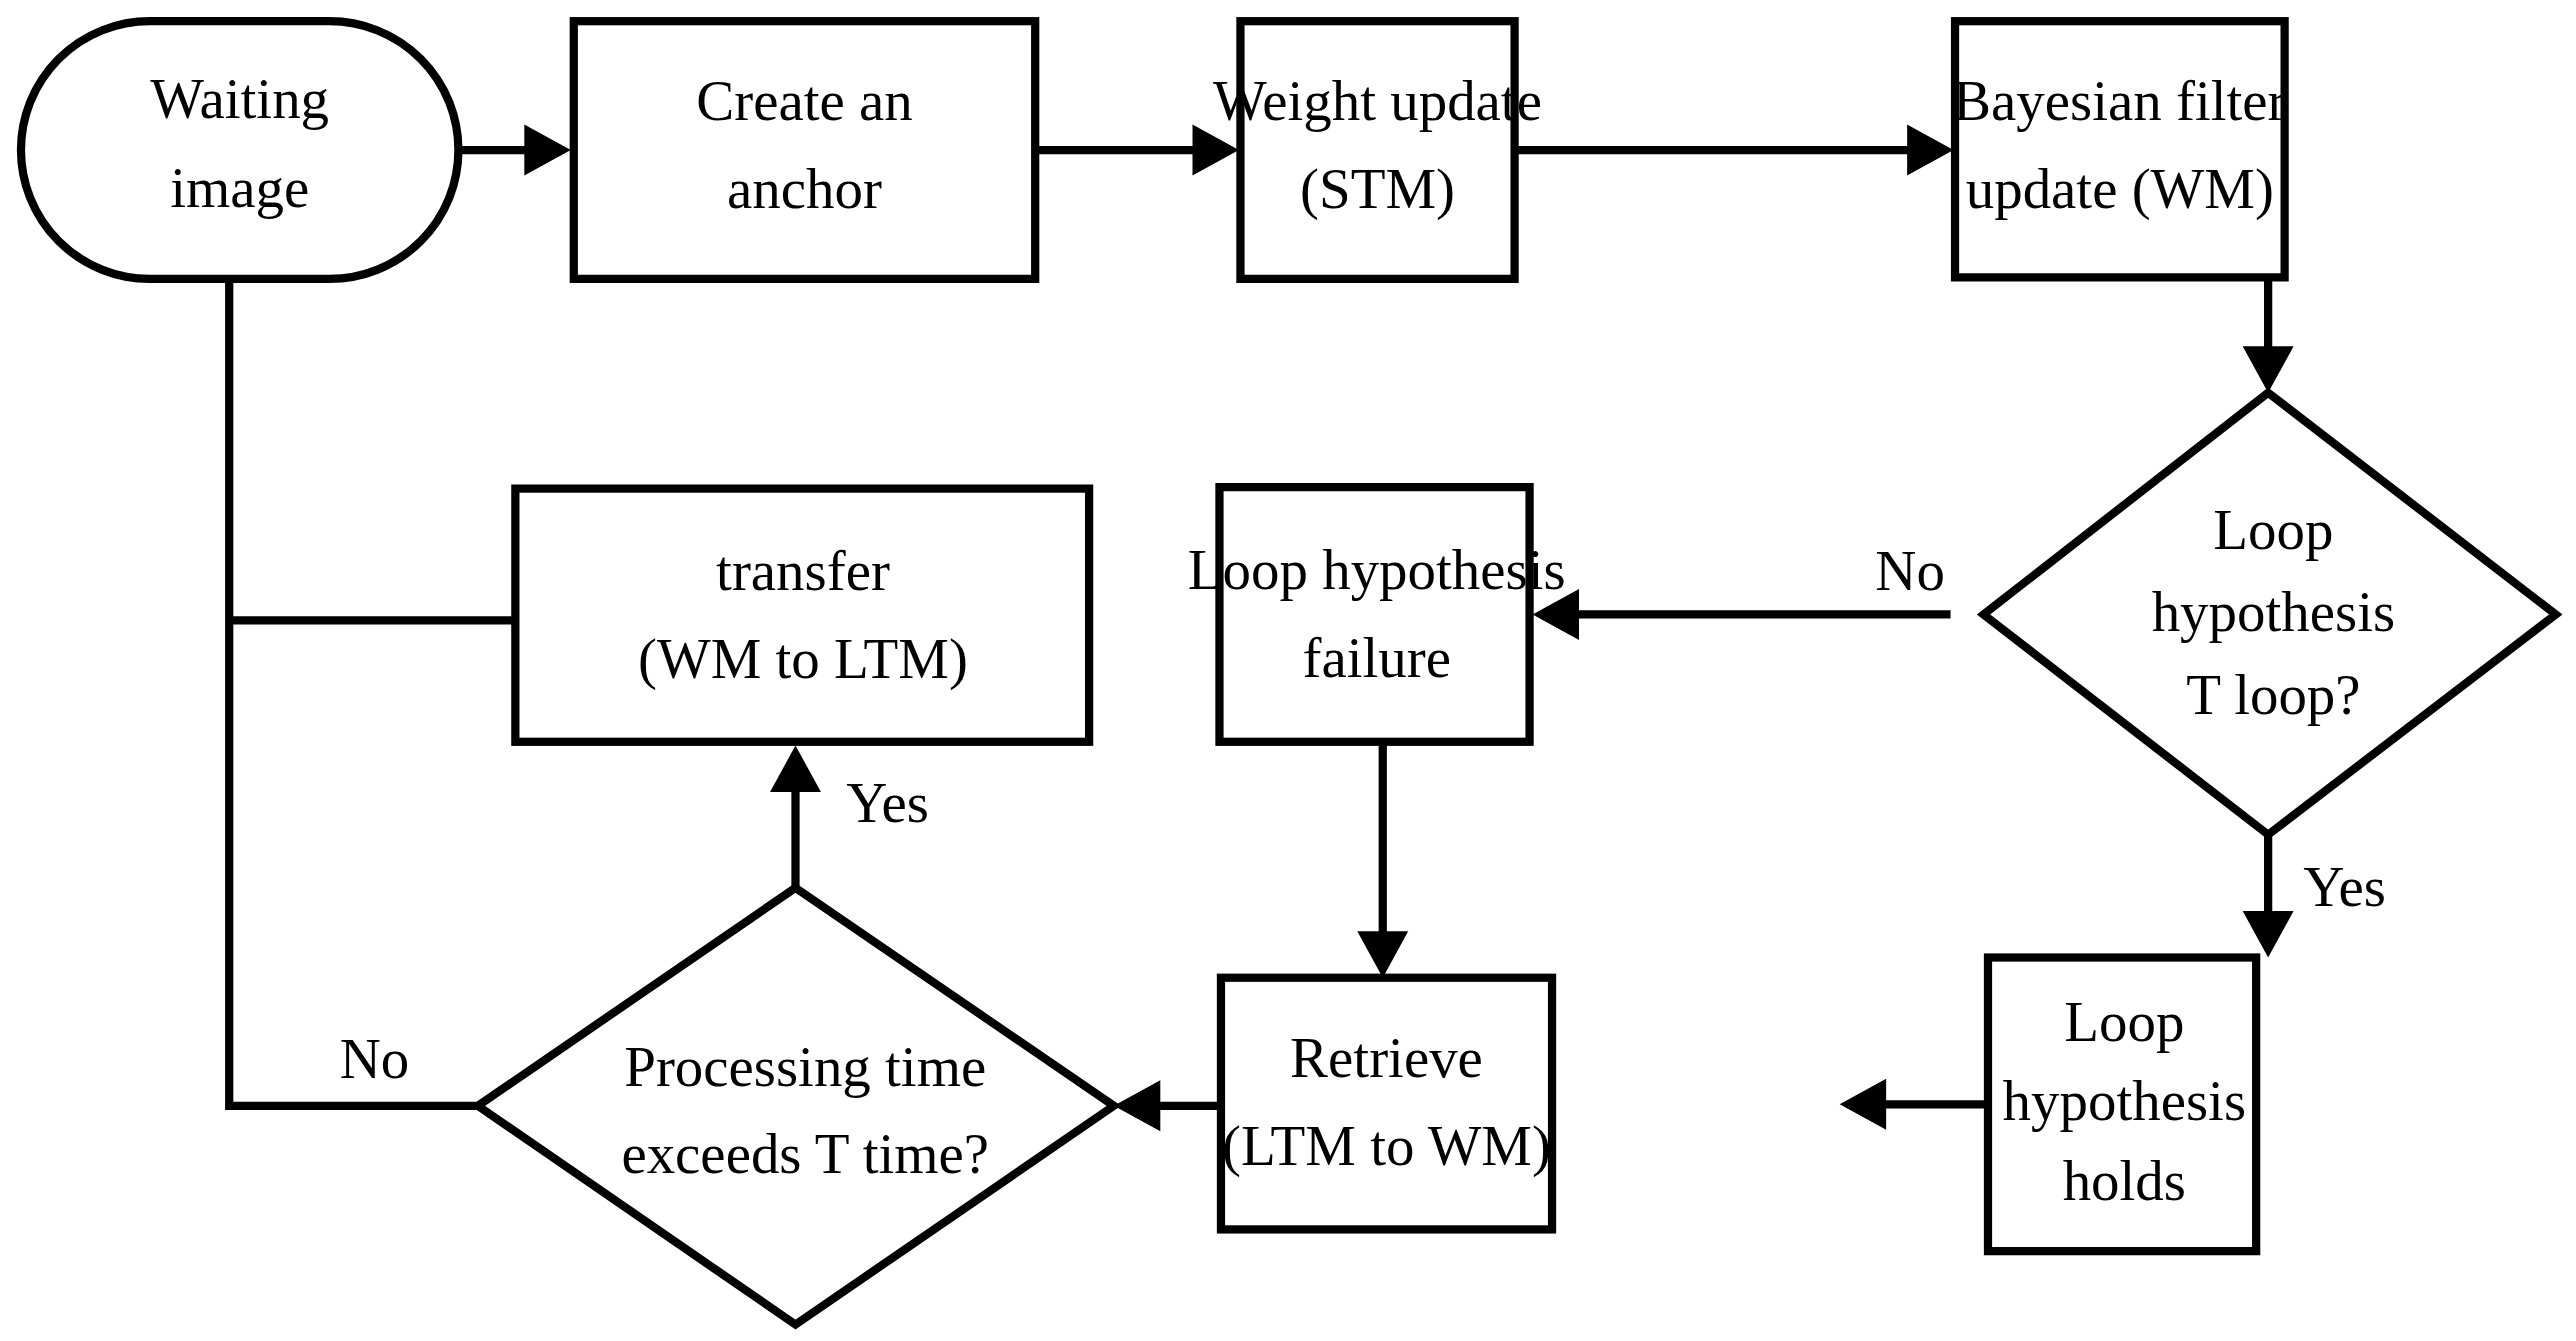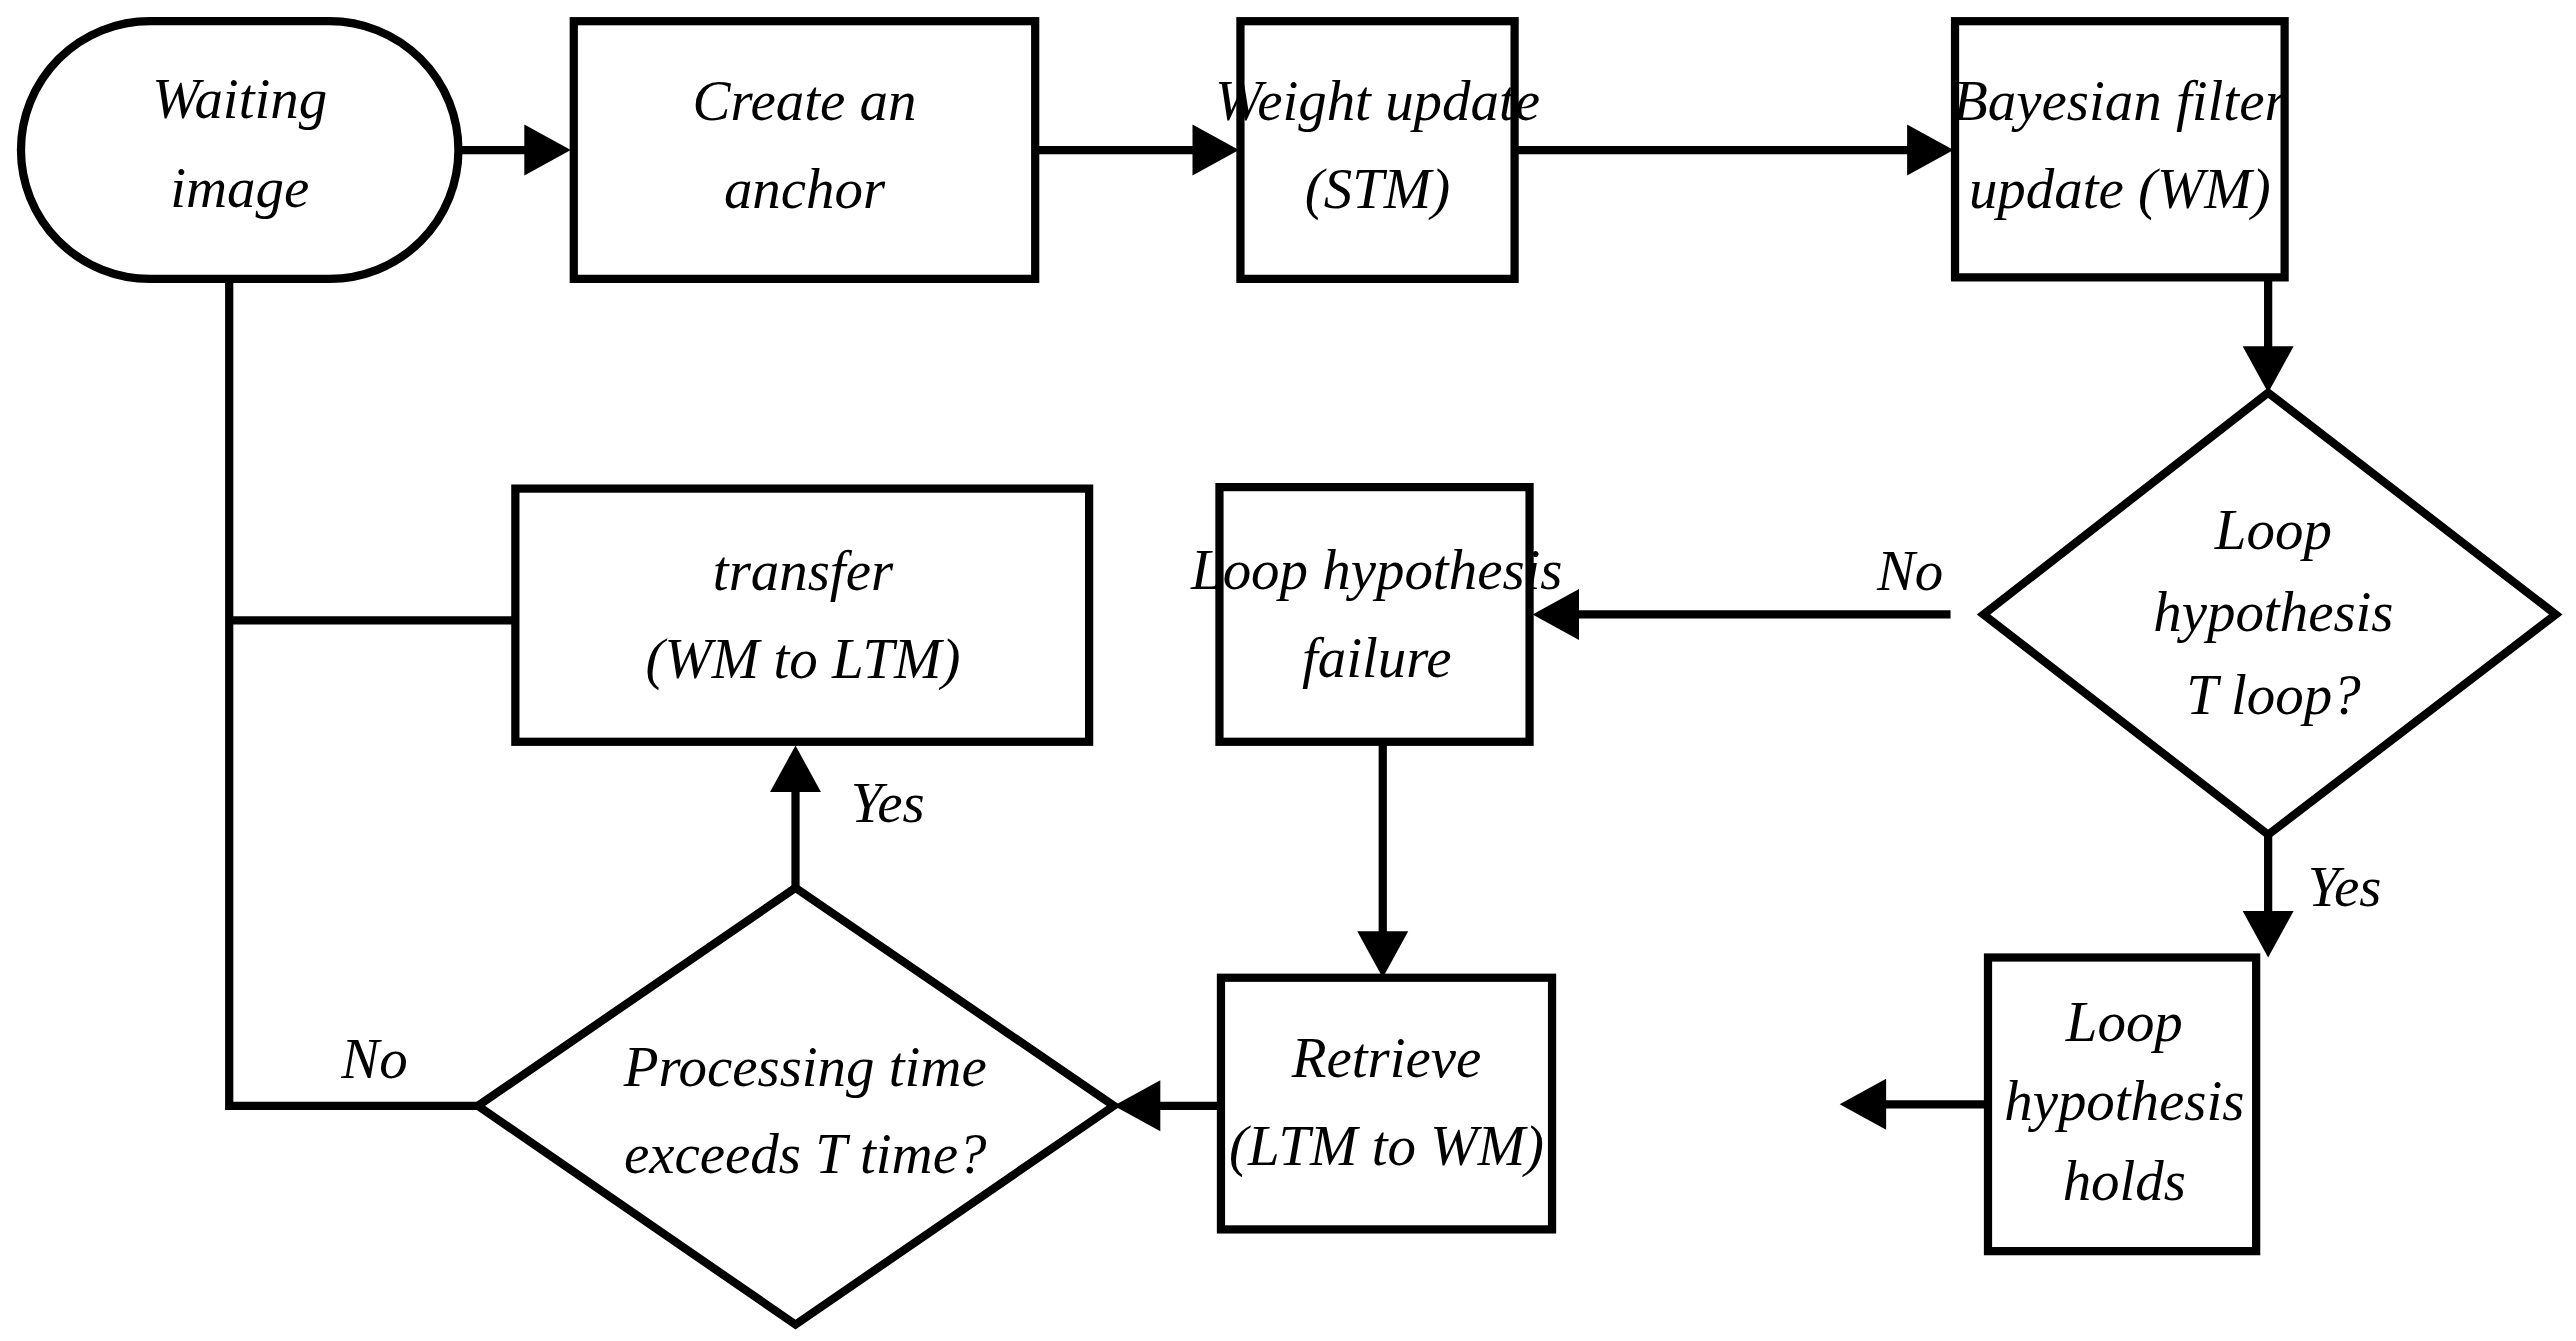--- a/index.html
+++ b/index.html
@@ -10,21 +10,20 @@
   }
   body {
     font-family: "Liberation Serif", "DejaVu Serif", serif;
   }
   #stage {
     position: relative;
     width: 2576px;
     height: 1342px;
     background: #ffffff;
     overflow: hidden;
-    font-style: italic;
   }
   svg.flow {
     position: absolute;
     left: 0;
     top: 0;
     width: 2576px;
     height: 1342px;
     display: block;
   }
   .shape-stroke {

